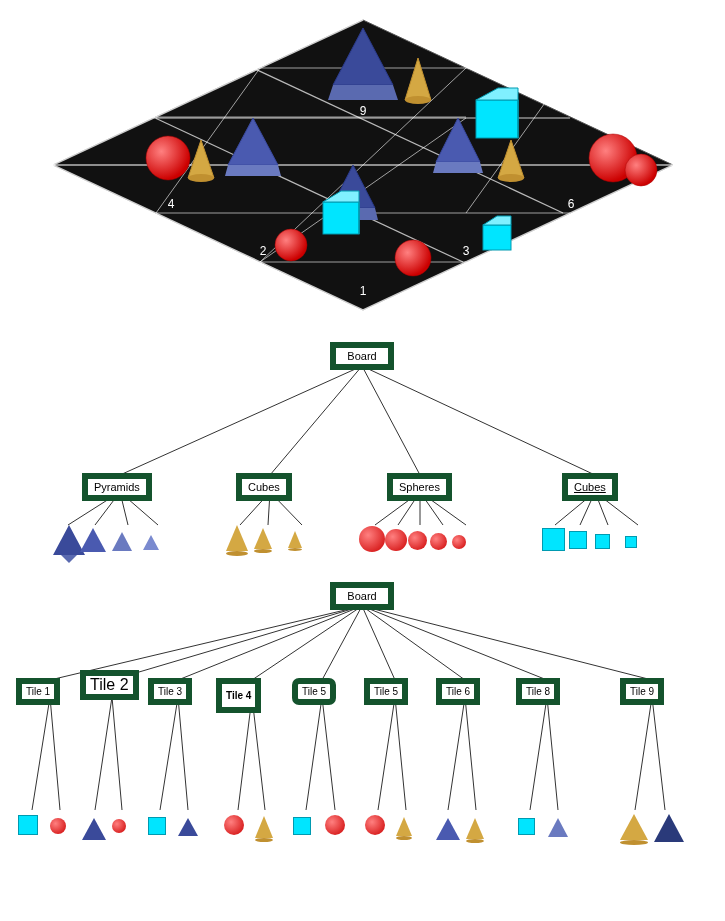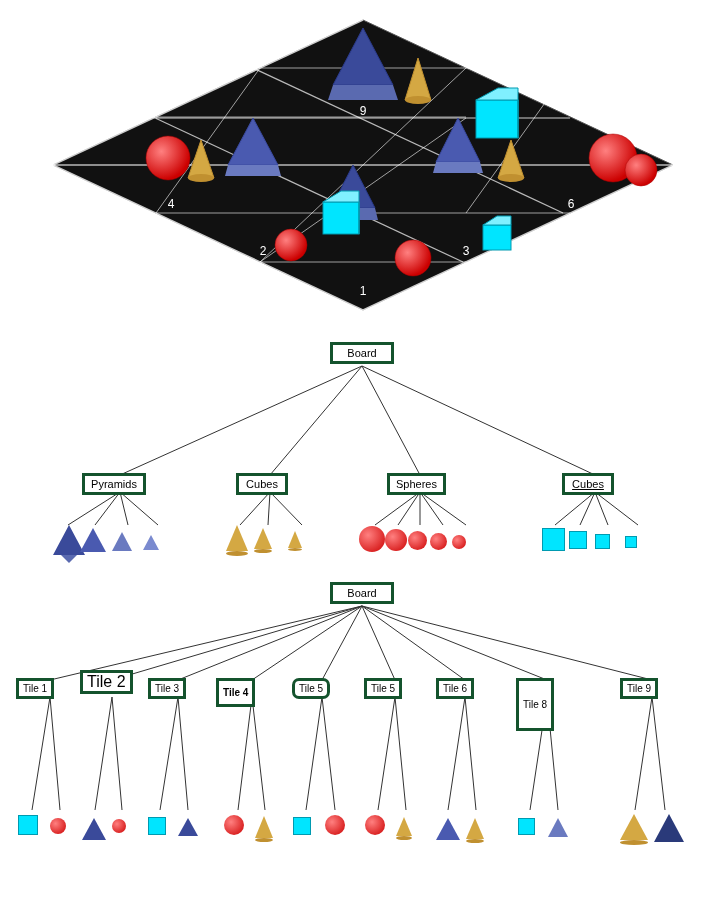--- a/index.html
+++ b/index.html
@@ -35,21 +35,21 @@
     .tree-section-2 {
       width: 725px;
       height: 340px;
       position: relative;
       background: white;
     }
 
     
     .tree-node {
       position: absolute;
-      border: 3px solid #14532d;
+      border: 6px solid #14532d;
       background: white;
       padding: 2px 6px;
       font-size: 11px;
       white-space: nowrap;
       text-align: center;
     }
 
   </style>
 </head>
 <body>
@@ -292,21 +292,21 @@
   </div>
   <div class="tree-node" style="left:292px;top:108px;font-size:10px;padding:2px 4px;border-radius:7px;">
     <span>Tile 5</span>
   </div>
   <div class="tree-node" style="left:364px;top:108px;font-size:10px;padding:2px 4px;">
     <span>Tile 5</span>
   </div>
   <div class="tree-node" style="left:436px;top:108px;font-size:10px;padding:2px 4px;">
     <span>Tile 6</span>
   </div>
-  <div class="tree-node" style="left:516px;top:108px;font-size:10px;padding:18px 4px;">
+  <div class="tree-node" style="left:516px;top:108px;font-size:10px;padding:2px 4px;">
     <span>Tile 8</span>
   </div>
   <div class="tree-node" style="left:620px;top:108px;font-size:10px;padding:2px 4px;">
     <span>Tile 9</span>
   </div>
 
   <div style="position:absolute;left:18px;top:245px;width:20px;height:20px;background:#00e5ff;border:1px solid #009ab0;"></div>
   <div style="position:absolute;left:50px;top:248px;width:16px;height:16px;border-radius:50%;background:radial-gradient(circle at 35% 35%, #ff8080, #cc0000);"></div>
 
   <div style="position:absolute;left:82px;top:248px;">

